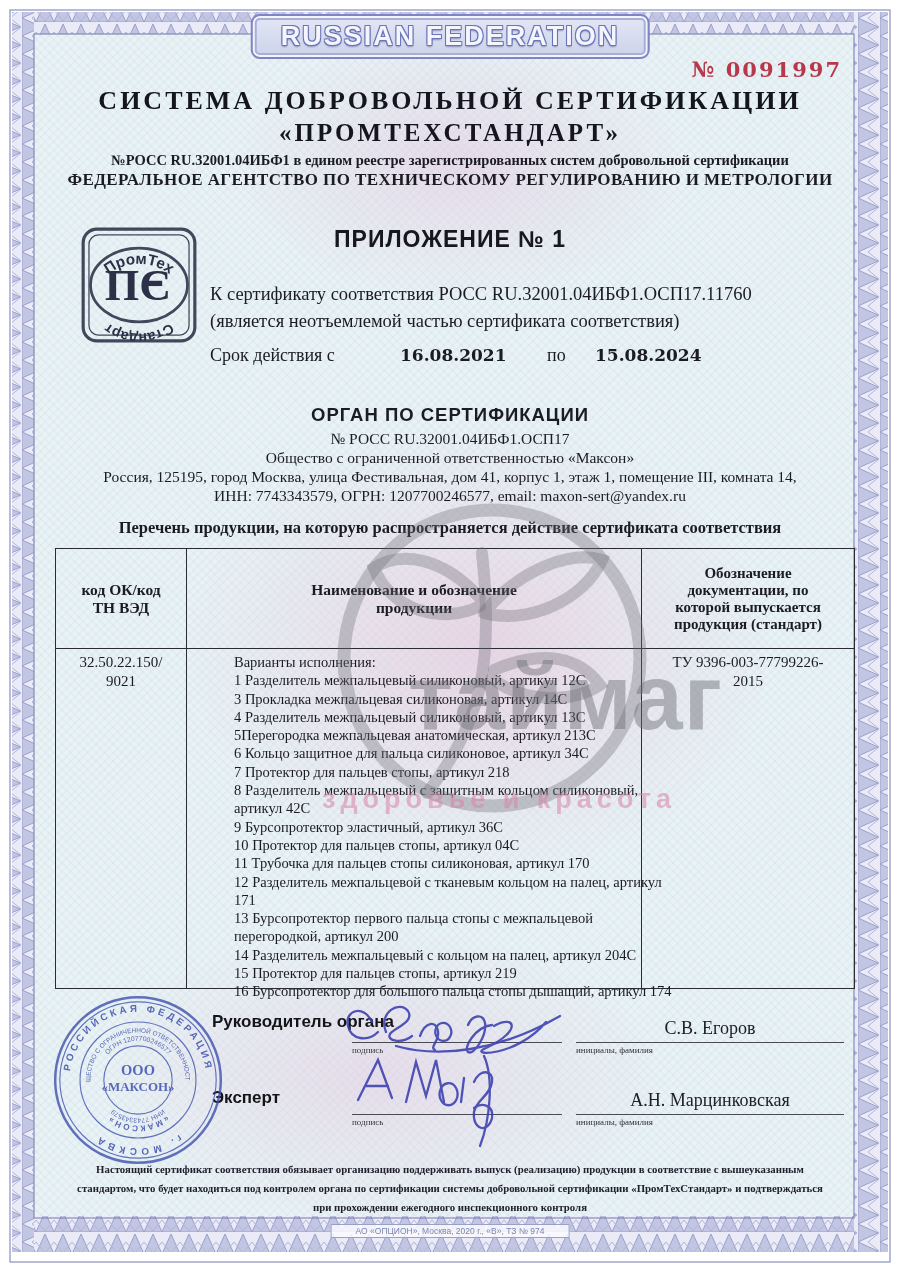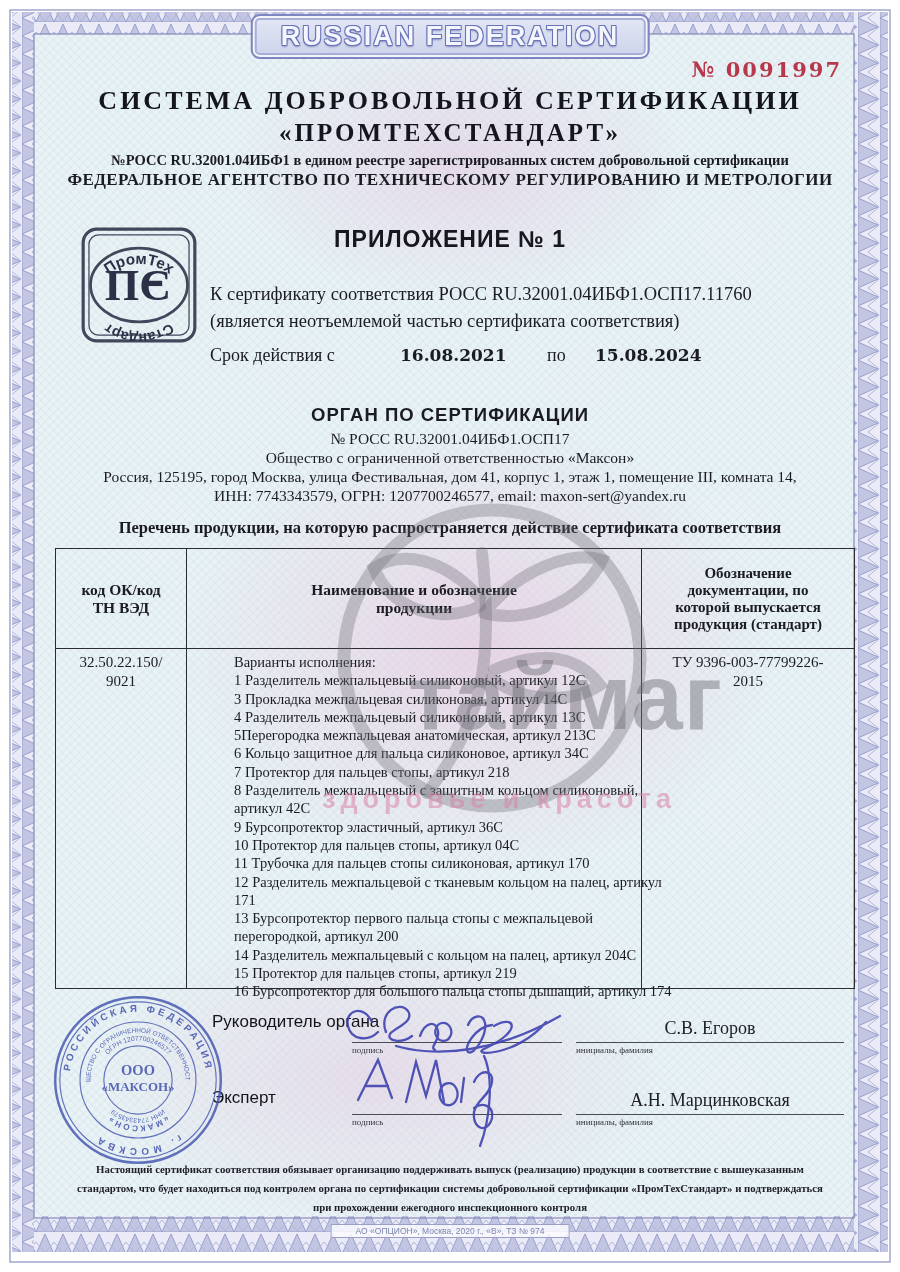--- a/index.html
+++ b/index.html
@@ -70,21 +70,21 @@
   .th { font-weight:bold; display:flex; align-items:center; justify-content:center; text-align:center; height:99px; top:0; }
   .th1 { left:0; width:130px; font-size:15.5px; }
   .th2 { left:131px; width:454px; font-size:15.5px; }
   .th3 { left:586px; width:212px; font-size:15px; }
   .td-code { left:0; width:130px; top:104px; text-align:center; font-size:15px; line-height:19px; }
   .td-items { left:131px; top:101px; width:454px; padding:3px 7px 0 8px; font-size:14.5px; line-height:18.3px; white-space:normal;margin-left:39px; }
   .td-std { left:586px; width:212px; top:104px; text-align:center; font-size:15px; line-height:19px; }
   .item-line { margin:0; }
 
   
-  .sig-label { position:absolute; font-family:"Liberation Sans",sans-serif; font-weight:normal; font-size:17px; color:#141419; }
+  .sig-label { position:absolute; font-family:"Liberation Sans",sans-serif; font-weight:bold; font-size:17px; color:#141419; }
   .sl1 { left:212px; top:1012px; } .sl2 { left:212px; top:1088px; }
   .sig-line { position:absolute; border-top:1.4px solid #4a4a52; }
   .ln1a { left:352px; top:1042px; width:210px; } .ln1b { left:576px; top:1042px; width:268px; }
   .ln2a { left:352px; top:1114px; width:210px; } .ln2b { left:576px; top:1114px; width:268px; }
   .sig-caption { position:absolute; font-size:9px; color:#33333c; text-align:left; }
   .cap1a { left:352px; top:1045px; width:210px; } .cap1b { left:576px; top:1045px; width:268px; }
   .cap2a { left:352px; top:1117px; width:210px; } .cap2b { left:576px; top:1117px; width:268px; }
   .sig-name { position:absolute; font-size:18px; text-align:center; color:#202028; }
   .nm1 { left:576px; top:1018px; width:268px; } .nm2 { left:576px; top:1090px; width:268px; }
   .autograph { position:absolute; z-index:3; }

